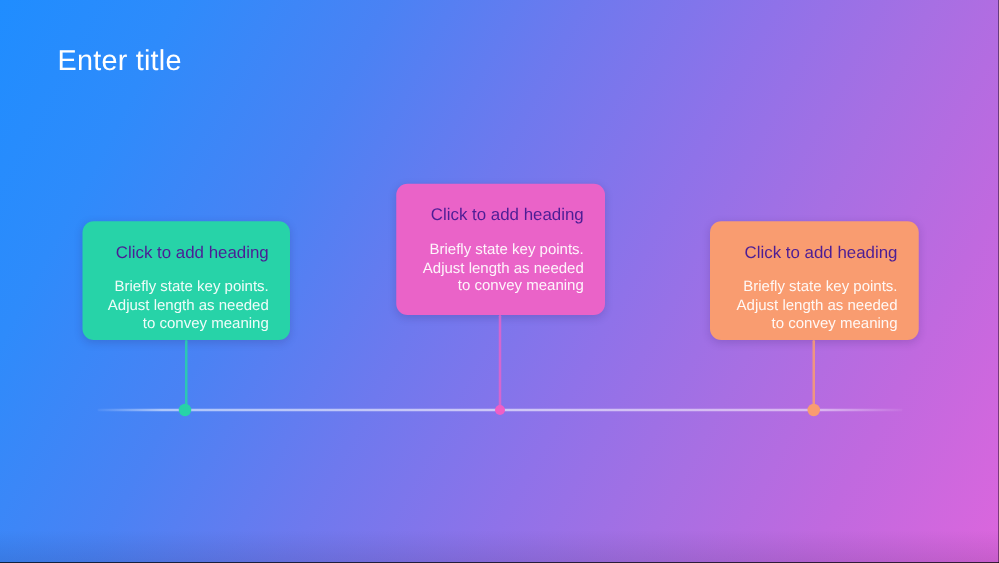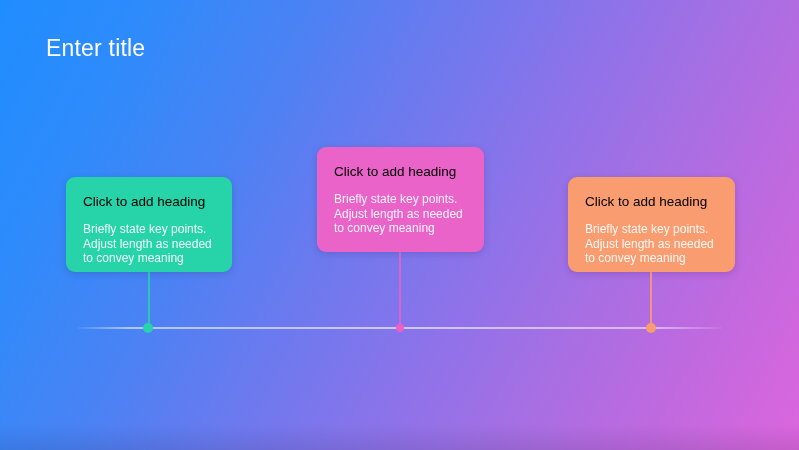--- a/index.html
+++ b/index.html
@@ -17,20 +17,21 @@
     background:
       linear-gradient(118deg,
         #1f8dff 0%,
         #2e8bfb 14%,
         #4a82f4 30%,
         #6e79ee 45%,
         #8f72e9 60%,
         #a76fe3 72%,
         #c069df 85%,
         #dc66dd 100%);
+    text-align: right;
   }
   
   #stage::after {
     content: "";
     position: absolute;
     left: 0; right: 0; bottom: 0;
     height: 26px;
     background: linear-gradient(to bottom, rgba(0,0,0,0) 0%, rgba(10,10,40,0.10) 100%);
     pointer-events: none;
   }
@@ -67,21 +68,21 @@
     position: absolute;
     border-radius: 9px;
     box-sizing: border-box;
     padding: 16px 17px 14px 17px;
     color: #ffffff;
     box-shadow: 0 2px 7px rgba(40,20,90,0.18);
   }
   .card-heading {
     font-size: 13.5px;
     line-height: 18px;
-    color: #000000;
+    color: #4c1d95;
     margin: 0 0 11px 0;
     white-space: nowrap;
   }
   .card-body {
     font-size: 12px;
     line-height: 14.5px;
     color: rgba(255,255,255,0.93);
     margin: 0;
   }
 

